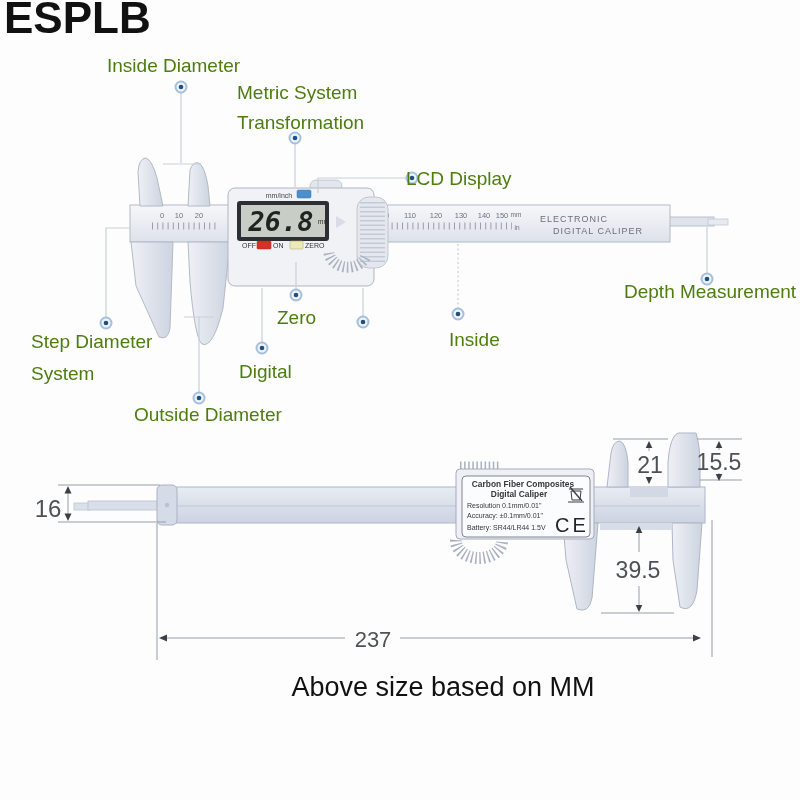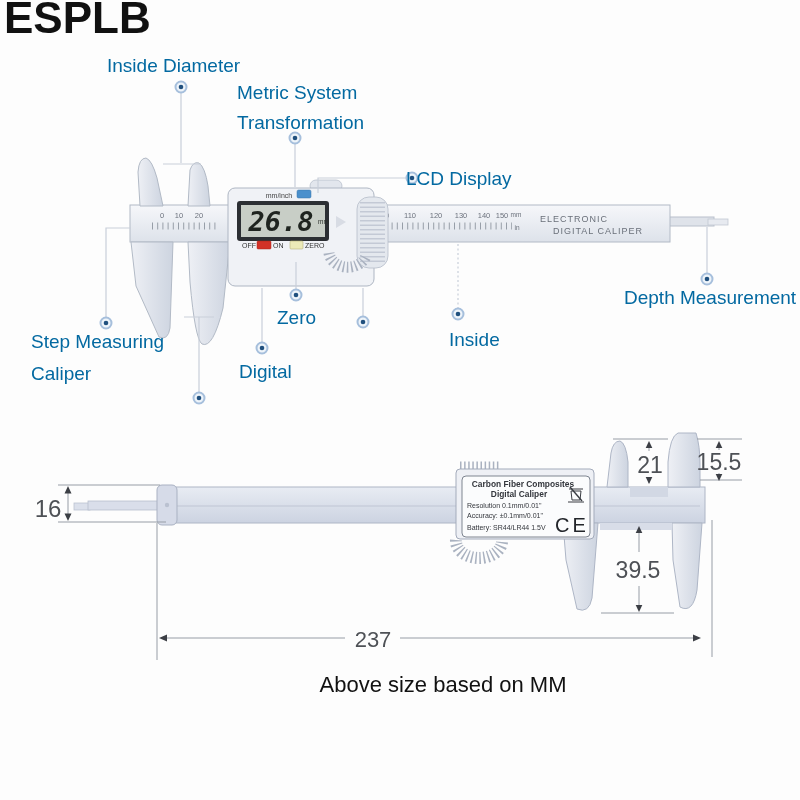--- a/index.html
+++ b/index.html
@@ -5,25 +5,25 @@
   html,body{margin:0;padding:0;background:#ffffff;}
   .canvas{
     position:relative;width:800px;height:800px;background:#fdfdfd;overflow:hidden;
     font-family:"Liberation Sans",sans-serif;
   }
   .brand{
     position:absolute;left:4px;top:-6px;font-size:44px;font-weight:600;
     letter-spacing:0px;color:#111;line-height:48px;
   }
   .callout-label{
-    position:absolute;font-size:19px;color:#0369a1;line-height:24px;white-space:nowrap;
+    position:absolute;font-size:19px;color:#4d7c0f;line-height:24px;white-space:nowrap;
   }
   .note{
     position:absolute;left:243px;top:672px;width:400px;text-align:center;
-    font-size:22px;color:#111;
+    font-size:27px;color:#111;
   }
   svg{position:absolute;left:0;top:0;}
   svg text{font-family:"Liberation Sans",sans-serif;}
   .lcd-digits{font-family:"DejaVu Sans Mono",monospace;font-weight:bold;font-style:italic;}
 </style>
 </head>
 <body>
 
 <div class="canvas">
 
@@ -240,21 +240,22 @@
       </g>
     </g>
   </svg>
 
   <div class="brand">ESPLB</div>
 
   <div class="callout-label" style="left:107px;top:54px">Inside Diameter</div>
   <div class="callout-label" style="left:237px;top:111px">Transformation</div>
   <div class="callout-label" style="left:237px;top:81px">Metric System</div>
   <div class="callout-label" style="left:406px;top:167px">LCD Display</div>
-  <div class="callout-label" style="left:624px;top:286px">Depth Measurement</div>
+  <div class="callout-label" style="left:624px;top:280px">Depth Measurement</div>
   <div class="callout-label" style="left:277px;top:306px">Zero</div>
-  <div class="callout-label" style="left:31px;top:330px">Step Measuring</div>
-  <div class="callout-label" style="left:31px;top:362px">Caliper</div>
+  <div class="callout-label" style="left:31px;top:330px">Step Diameter</div>
+  <div class="callout-label" style="left:31px;top:362px">System</div>
   <div class="callout-label" style="left:239px;top:360px">Digital</div>
   <div class="callout-label" style="left:449px;top:328px">Inside</div>
+  <div class="callout-label" style="left:134px;top:403px">Outside Diameter</div>
 
   <div class="note">Above size based on MM</div>
 </div>
 
 </body></html>

